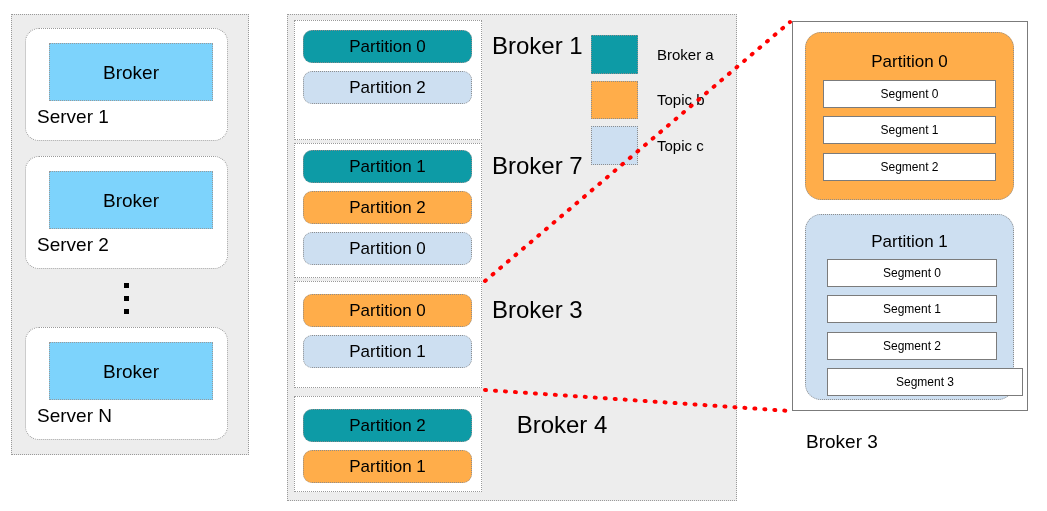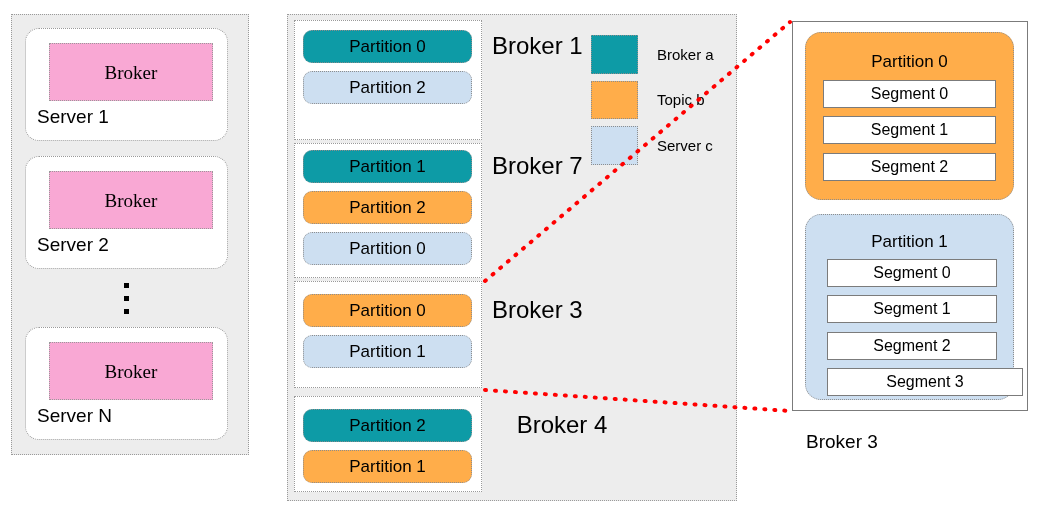--- a/index.html
+++ b/index.html
@@ -32,23 +32,22 @@
   .cluster-panel {
     background: #EDEDED;
     border: 1.4px dotted #9a9a9a;
   }
   .server-card {
     background: #FFFFFF;
     border: 1.4px dotted #9a9a9a;
     border-radius: 14px;
   }
   .broker-box {
-    background: #f9a8d4;
-    border: 1.4px dotted #9a9a9a;
-    font-family: Liberation Serif, serif;
+    background: #7dd3fc;
+    border: 1.4px dotted #9a9a9a;
   }
   .server-label { font-size: 19px; }
   .broker-label { font-size: 19px; }
 
   .vdots { width: 5px; }
   .vdots i {
     display: block;
     width: 5px; height: 5px;
     background: #000;
     margin-bottom: 8px;
@@ -86,21 +85,21 @@
   .detail-partition {
     border-radius: 16px;
     border: 1.4px dotted #8d8d8d;
   }
   .dp-orange { background: #FFAD4A; }
   .dp-blue   { background: #CDDFF1; }
   .detail-partition-title { font-size: 17px; }
   .segment {
     background: #FFFFFF;
     border: 1.4px solid #7b7b7b;
-    font-size: 16px;
+    font-size: 12px;
   }
   .detail-caption { font-size: 19px; }
 
   
   .connector { position: absolute; pointer-events: none; }
 </style>
 </head>
 <body>
 
 <div class="abs cluster-panel" style="left:11px; top:14px; width:238px; height:441px;"></div>
@@ -189,21 +188,21 @@
   <span class="legend-text">Broker a</span>
 </div>
 
 <div class="abs legend-swatch p-orange" style="left:591px; top:81px; width:47px; height:38px;"></div>
 <div class="abs lbl lbl-left" style="left:657px; top:88px; width:100px; height:22px;">
   <span class="legend-text">Topic b</span>
 </div>
 
 <div class="abs legend-swatch p-blue" style="left:591px; top:126px; width:47px; height:39px;"></div>
 <div class="abs lbl lbl-left" style="left:657px; top:134px; width:100px; height:22px;">
-  <span class="legend-text">Server c</span>
+  <span class="legend-text">Topic c</span>
 </div>
 
 <svg class="connector" style="left:0; top:0;" width="1047" height="511">
   <line x1="485" y1="281" x2="790" y2="22" stroke="#FF0000" stroke-width="4" stroke-linecap="round" stroke-dasharray="1 9"></line>
   <line x1="485" y1="390" x2="790" y2="411" stroke="#FF0000" stroke-width="4" stroke-linecap="round" stroke-dasharray="1 9"></line>
 </svg>
 
 <div class="abs detail-panel" style="left:792px; top:21px; width:236px; height:390px;"></div>
 
 <div class="abs detail-partition dp-orange" style="left:805px; top:32px; width:209px; height:168px;"></div>

